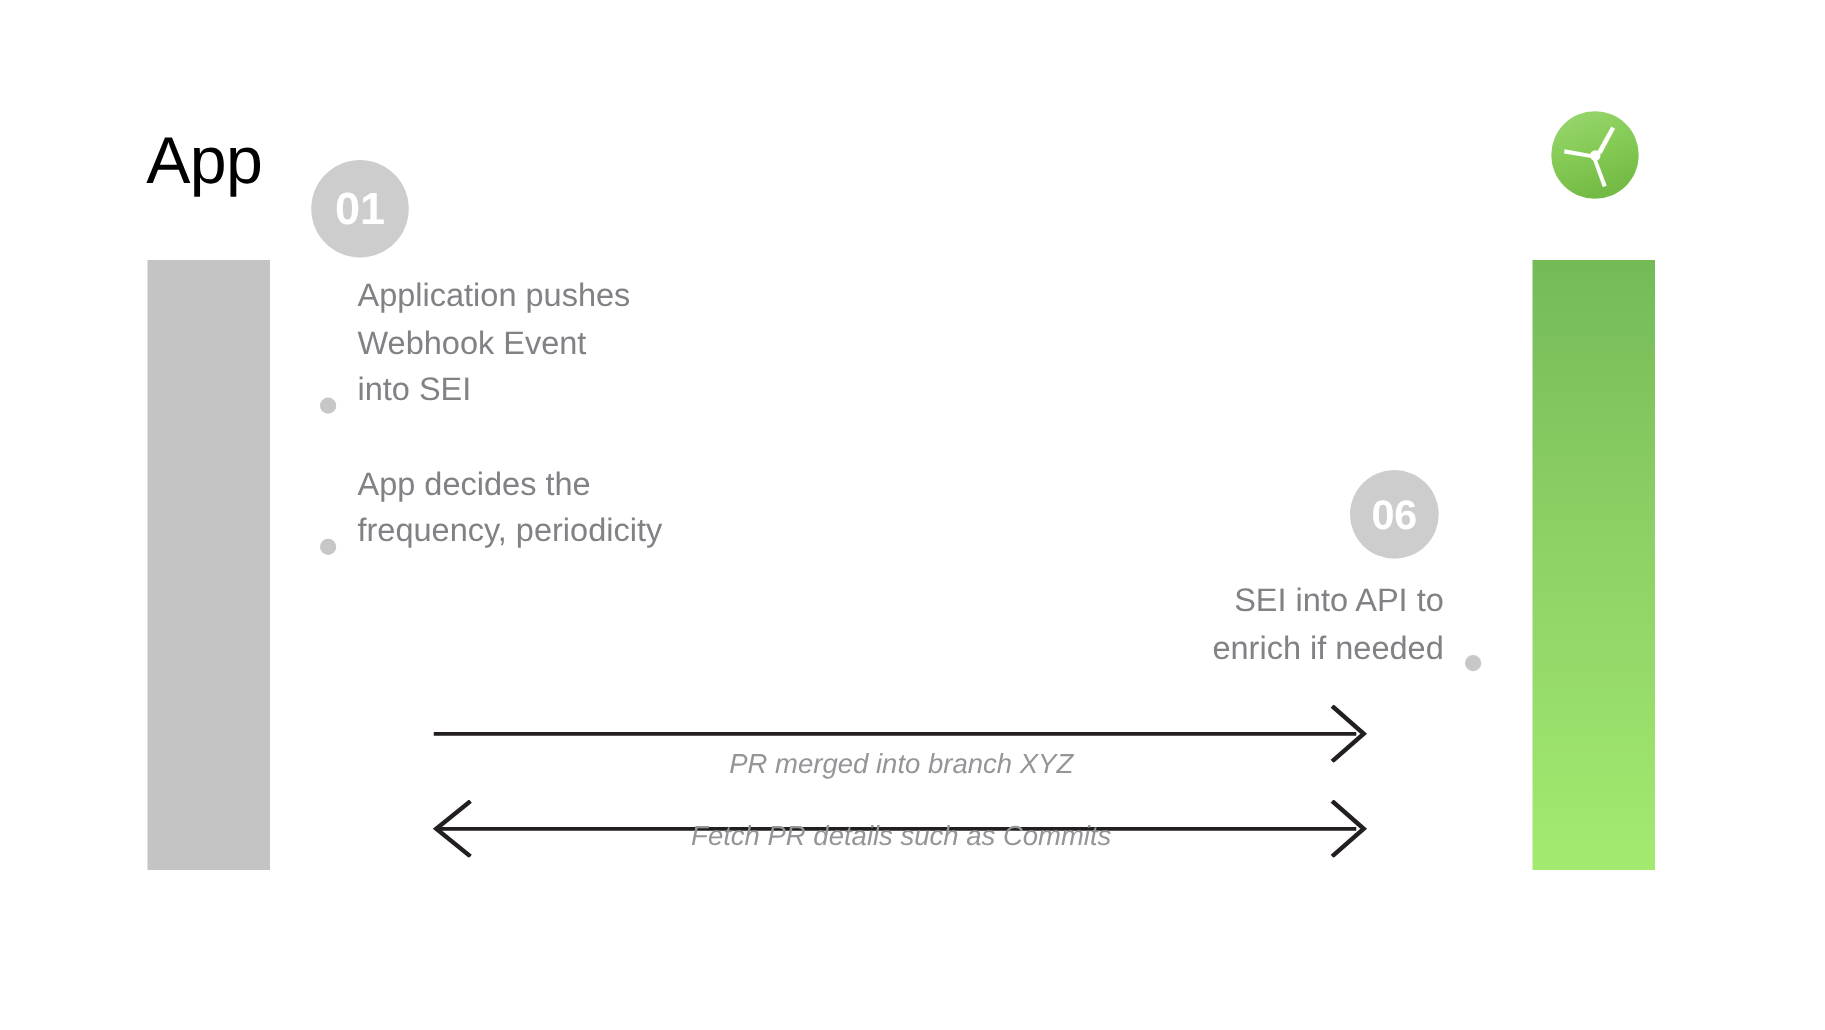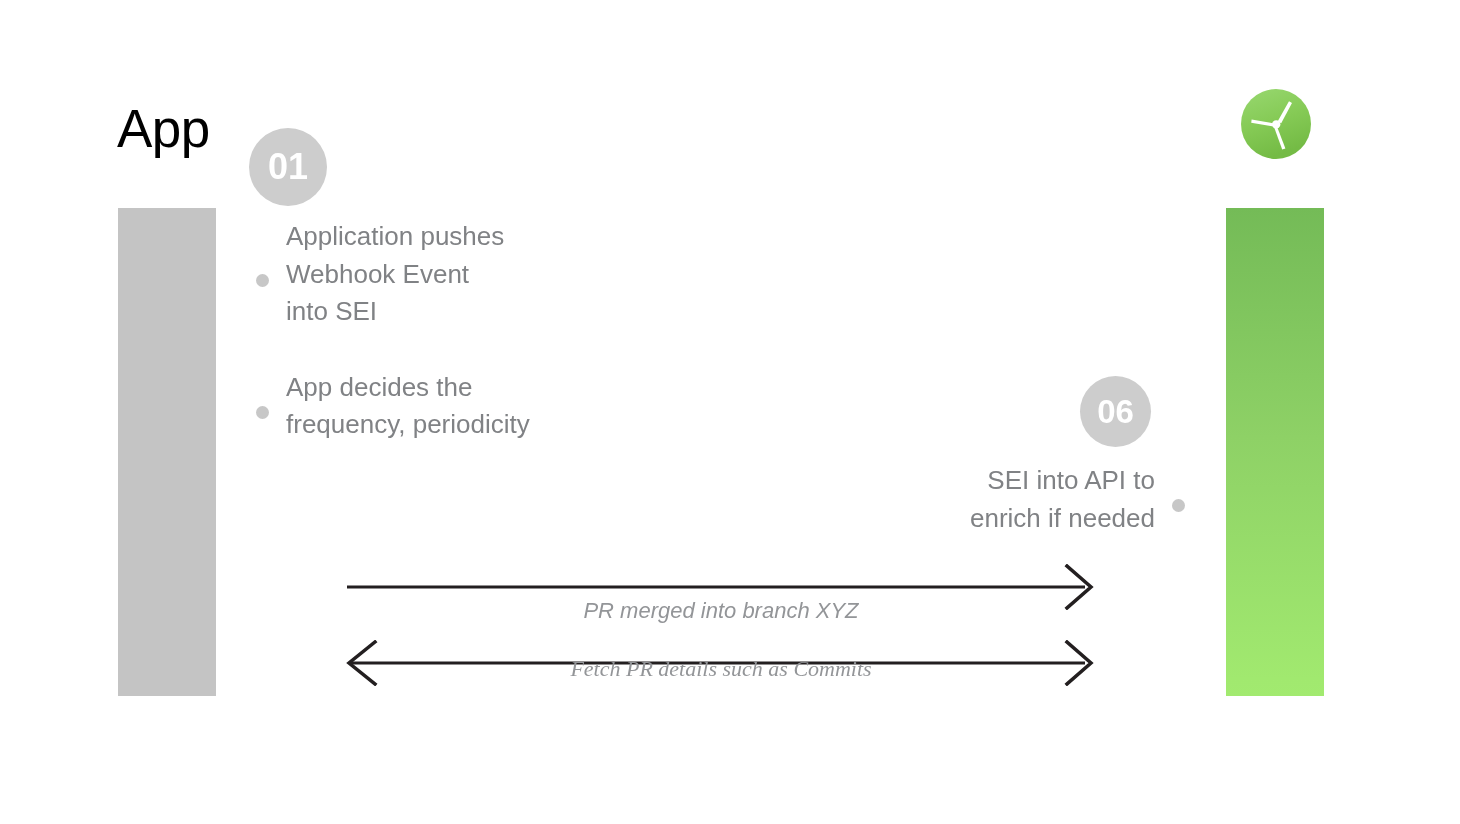--- a/index.html
+++ b/index.html
@@ -87,21 +87,21 @@
   .bullet-group {
     position: absolute;
   }
   #bullets-left {
     left: 256px;
     top: 218px;
     width: 400px;
   }
   .bullet-row {
     display: flex;
-    align-items: center;
+    align-items: flex-end;
     margin-bottom: 38px;
   }
   .bullet-row:last-child { margin-bottom: 0; }
   .bullet-dot {
     width: 13px;
     height: 13px;
     border-radius: 50%;
     background: #c7c7c7;
     flex: 0 0 13px;
     margin-top: 12px;
@@ -141,21 +141,21 @@
     position: absolute;
     width: 752px;
     text-align: center;
     font-size: 22px;
     line-height: 32px;
     font-style: italic;
     color: #939598;
     white-space: nowrap;
   }
   #arrow-label-1 { left: 345px; top: 595px; }
-  #arrow-label-2 { left: 345px; top: 653px; font-family: Liberation Serif, serif; }
+  #arrow-label-2 { left: 345px; top: 653px; }
 </style>
 </head>
 <body>
 
 <div id="slide">
 
   <div id="page-title">App</div>
 
   <div id="lifeline-app" class="lifeline"></div>
   <div id="lifeline-sei" class="lifeline"></div>

